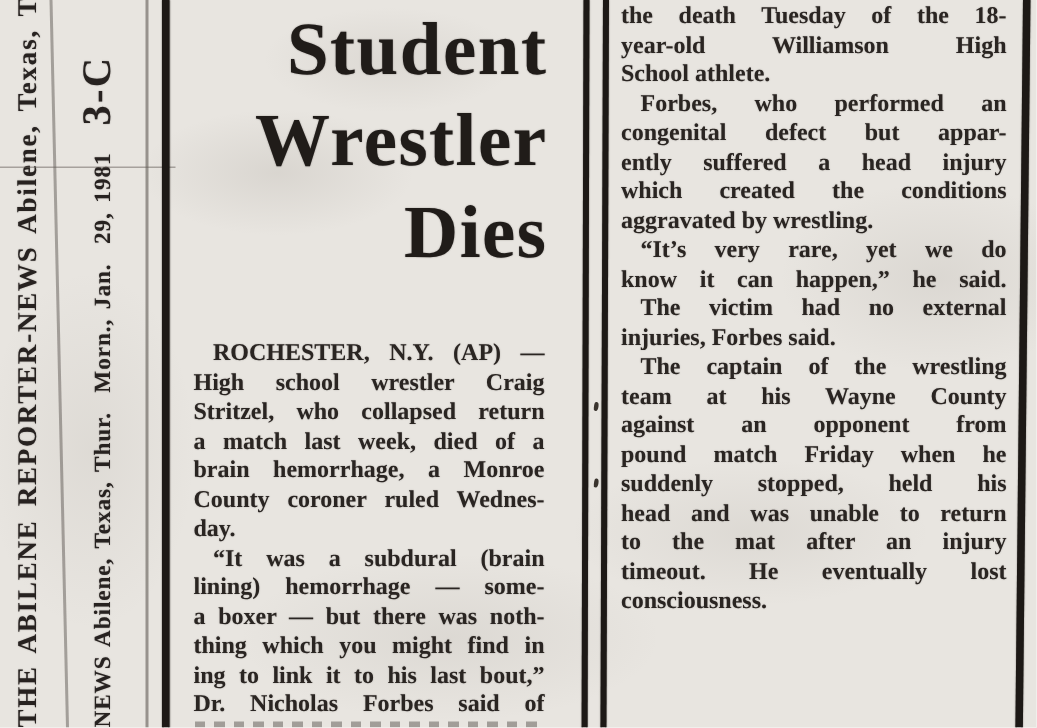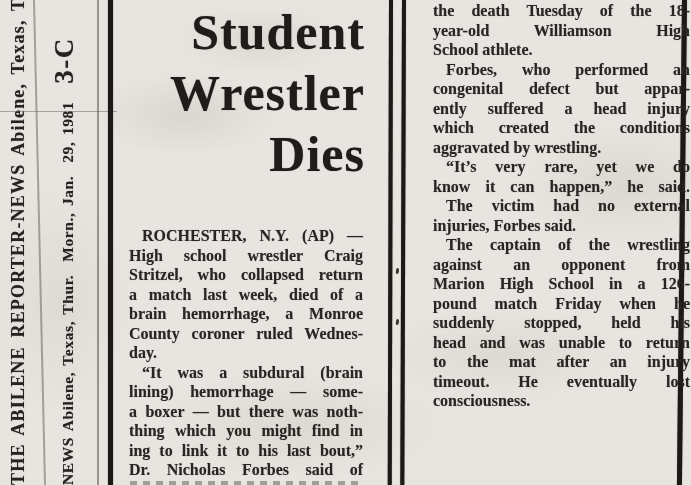--- a/index.html
+++ b/index.html
@@ -62,21 +62,21 @@
     text-shadow:0 0 1px rgba(30,25,22,.45);
   }
   .h-line{text-align:right;}
 
   
   .bodycol{
     position:absolute;font-size:16px;line-height:19.5px;font-weight:bold;
     color:var(--ink);text-shadow:0 0 1px rgba(42,37,34,.35);
   }
   .col1{left:129px;top:226px;width:234px;}
-  .col2{left:414px;top:1px;width:257px;margin-left:19px;}
+  .col2{left:414px;top:1px;width:257px;}
   .line{text-align:justify;text-align-last:justify;}
   .line.last{text-align:center;text-align-last:left;}
   .line.indent{text-indent:13px;}
 
   
   .cut-line{
     position:absolute;left:130px;top:481px;width:230px;height:4px;opacity:.65;
     background:repeating-linear-gradient(90deg, rgba(50,45,40,.6) 0 7px, transparent 7px 13px);
   }
   
@@ -134,22 +134,22 @@
       <div class="line indent">Forbes, who performed an</div>
       <div class="line">congenital defect but appar-</div>
       <div class="line">ently suffered a head injury</div>
       <div class="line">which created the conditions</div>
       <div class="line last">aggravated by wrestling.</div>
       <div class="line indent">“It’s very rare, yet we do</div>
       <div class="line">know it can happen,” he said.</div>
       <div class="line indent">The victim had no external</div>
       <div class="line last">injuries, Forbes said.</div>
       <div class="line indent">The captain of the wrestling</div>
+      <div class="line">team at his Wayne County</div>
       <div class="line">against an opponent from</div>
-      <div class="line">Marion High School in a 126-</div>
       <div class="line">pound match Friday when he</div>
       <div class="line">suddenly stopped, held his</div>
       <div class="line">head and was unable to return</div>
       <div class="line">to the mat after an injury</div>
       <div class="line">timeout. He eventually lost</div>
       <div class="line last">consciousness.</div>
     </div>
 
   <div class="cut-line"></div>
   <div class="artifact artifact-1"></div>

